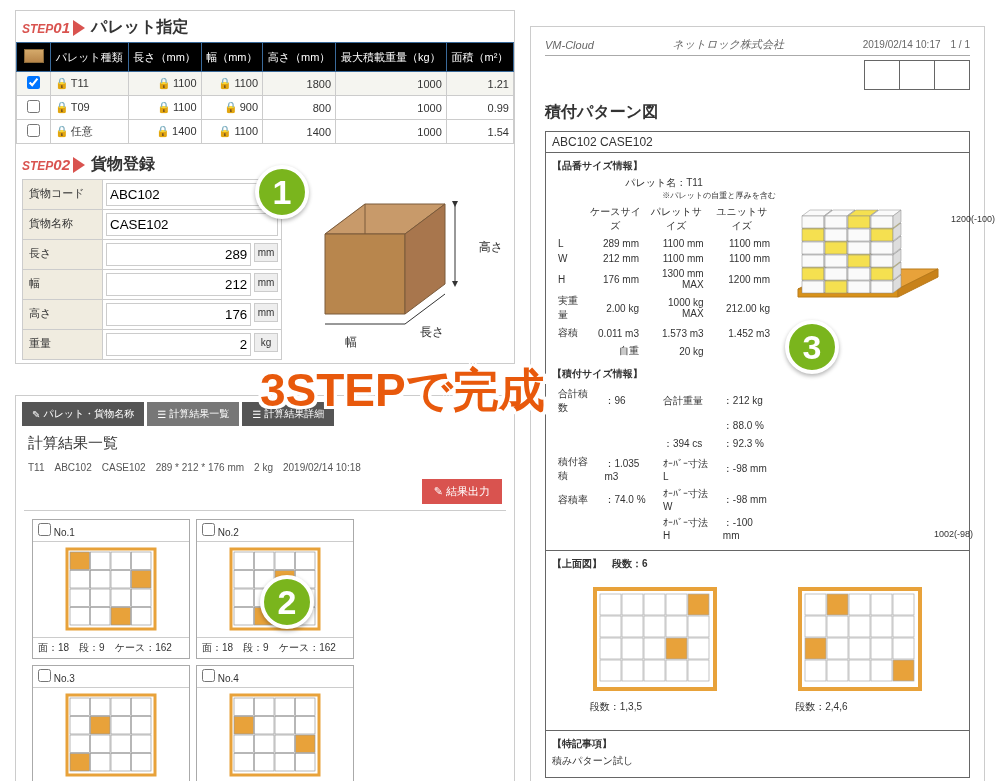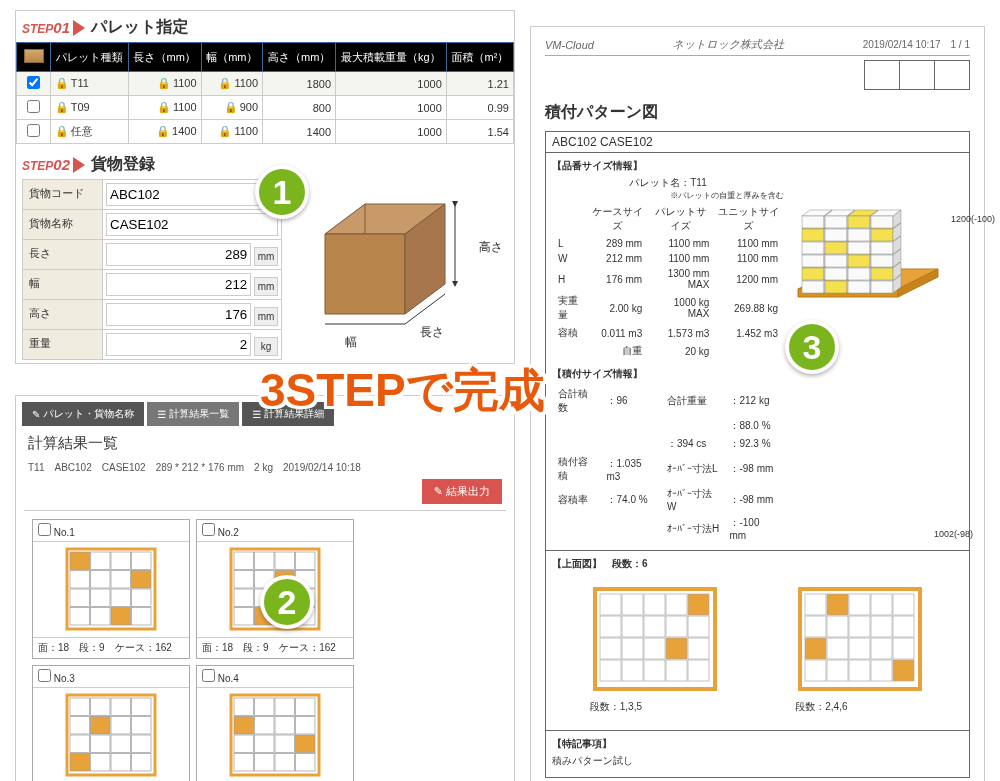--- a/index.html
+++ b/index.html
@@ -21,21 +21,21 @@
 table.pallet tr.sel td{background:#f5f5f0}
 table.pallet td.chk{text-align:center;width:34px}
 table.pallet td.name{text-align:left}
 .pallet-icon{display:inline-block;width:20px;height:14px;background:linear-gradient(#d4a96a,#b8864a);border:1px solid #8a6a3a}
 .lock{color:#888;margin-right:2px}
 
 .cargo-wrap{display:flex;gap:8px;margin:4px 6px}
 .cargo-form{width:260px}
 .cargo-form .row{display:flex;border:1px solid #ccc;margin-bottom:-1px}
 .cargo-form .lbl{width:80px;background:#f0ece0;padding:6px;border-right:1px solid #ccc}
-.cargo-form .val{flex:1;display:flex;align-items:flex-end;padding:3px}
+.cargo-form .val{flex:1;display:flex;align-items:flex-start;padding:3px}
 .cargo-form input{width:100%;border:1px solid #ccc;padding:3px;text-align:right}
 .cargo-form .unit{width:28px;text-align:center;background:#eee;border:1px solid #ccc;margin-left:3px;padding:3px 0;font-size:10px}
 .cargo-form input.txt{text-align:left}
 .box-diagram{flex:1;position:relative}
 .box-svg{width:190px;height:170px}
 .dim-lbl{position:absolute;font-size:12px}
 
 .tabs{display:flex;gap:3px;margin:6px}
 .tab{background:#555;color:#fff;padding:5px 10px;font-size:10px;display:flex;align-items:center;gap:3px}
 .tab.active{background:#777}
@@ -325,21 +325,21 @@
   </div>
   <div style="display:flex;justify-content:flex-end">
       <div class="doc-boxes">
         <div></div>
         <div></div>
         <div></div>
       </div>
     </div>
   <div class="doc-title">積付パターン図</div>
   <div class="doc-case">ABC102 CASE102</div>
-  <div class="doc-sect" style="display:flex;gap:4px">
+  <div class="doc-sect" style="display:flex;gap:12px">
     <div style="flex:1">
       <div class="sect-hdr">【品番サイズ情報】</div>
       <div style="text-align:center"><span>パレット名：</span><span>T11</span></div>
       <div style="text-align:right;font-size:8px">※パレットの自重と厚みを含む</div>
       <table class="spec-table">
         <tbody>
             <tr>
               <th></th>
               <th>ケースサイズ</th>
               <th>パレットサイズ</th>
@@ -362,21 +362,21 @@
             <tr>
               <td class="l">H</td>
               <td>176 mm</td>
               <td>1300 mm MAX</td>
               <td>1200 mm</td>
             </tr>
             <tr>
               <td class="l">実重量</td>
               <td>2.00 kg</td>
               <td>1000 kg MAX</td>
-              <td>269.88 kg</td>
+              <td>212.00 kg</td>
             </tr>
             <tr>
               <td class="l">容積</td>
               <td>0.011 m3</td>
               <td>1.573 m3</td>
               <td>1.452 m3</td>
             </tr>
             <tr>
               <td class="l"></td>
               <td>自重</td>

